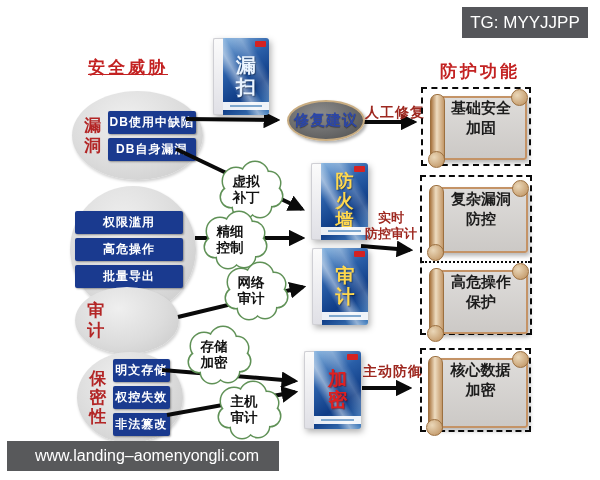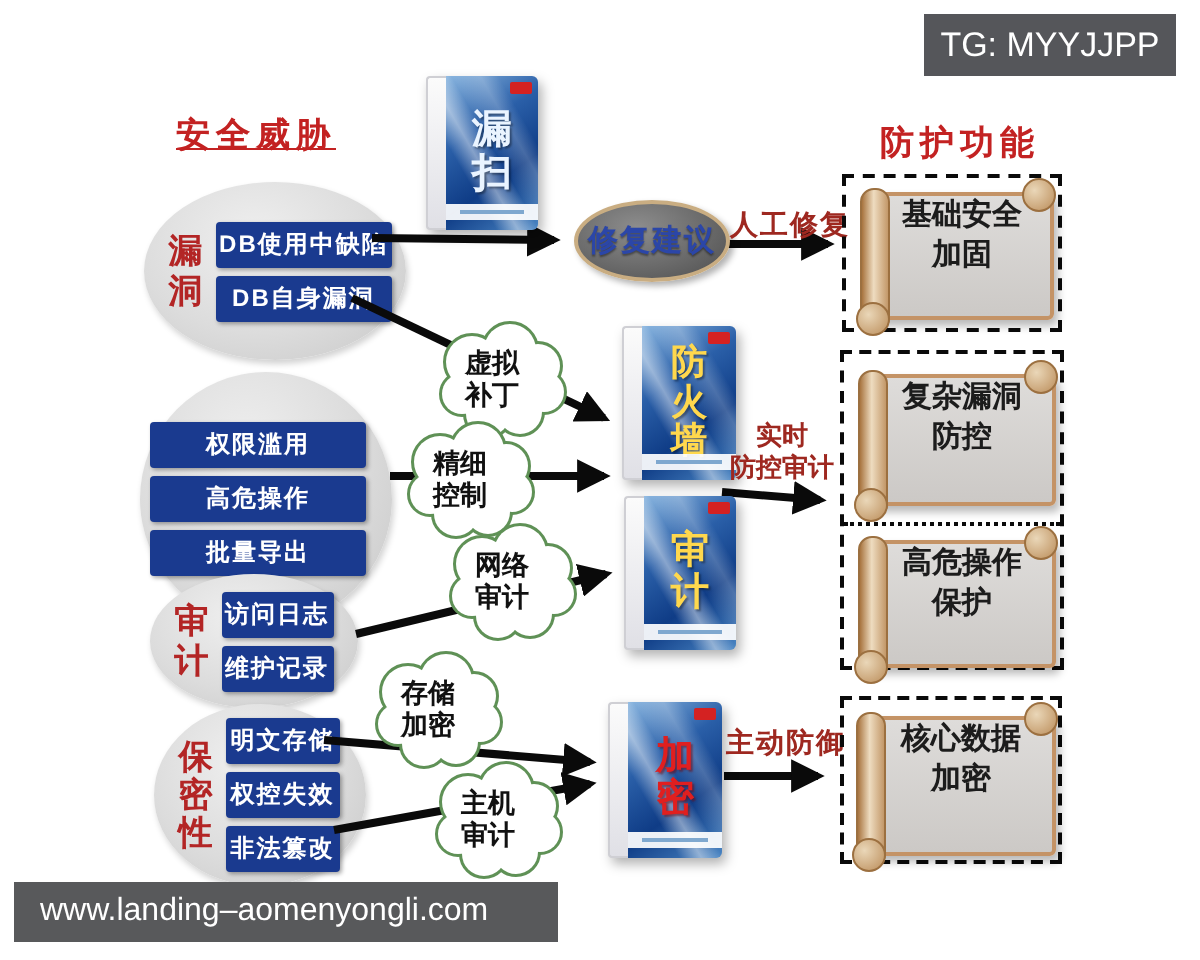--- a/index.html
+++ b/index.html
@@ -8,21 +8,21 @@
 
   
   .section-title{position:absolute;font-size:17px;font-weight:bold;color:#c32222;letter-spacing:3px;z-index:3;}
   #title-threats{left:88px;top:56px;text-decoration:underline;}
   #title-protections{left:440px;top:60px;}
 
   
   #tg-badge{position:absolute;left:462px;top:7px;width:126px;height:31px;background:#55565a;
     color:#fff;font-size:17px;display:flex;align-items:center;justify-content:center;z-index:6;}
   #watermark{position:absolute;left:7px;top:441px;width:272px;height:30px;background:#58595b;
-    color:#fff;font-size:16px;line-height:30px;padding-left:13px;box-sizing:border-box;z-index:6;}
+    color:#fff;font-size:16px;line-height:30px;padding-left:28px;box-sizing:border-box;z-index:6;}
 
   
   .egroup{position:absolute;border-radius:50%;z-index:1;display:flex;align-items:center;
     background:radial-gradient(ellipse at 42% 32%,#efefef 0%,#dcdcdc 55%,#c7c7c7 100%);
     box-shadow:1px 2px 3px rgba(0,0,0,.18);}
   .ename{color:#b32525;font-weight:bold;font-size:17px;width:1.15em;line-height:1.12;
     word-break:break-all;text-align:center;margin-left:11px;flex:none;}
   .eitems{flex:1;display:flex;flex-direction:column;gap:4px;margin:0 13px 0 5px;}
   .eitem{background:#1a3a8f;color:#fff;font-size:12px;font-weight:bold;text-align:center;
     padding:3px 2px;letter-spacing:1px;border-radius:2px;box-shadow:1px 1px 2px rgba(0,0,0,.35);white-space:nowrap;}
@@ -117,24 +117,20 @@
   </div>
   <div class="egroup" id="eg-access">
     <div class="eitems">
       <div class="eitem">权限滥用</div>
       <div class="eitem">高危操作</div>
       <div class="eitem">批量导出</div>
     </div>
   </div>
   <div class="egroup" id="eg-audit">
     <div class="ename">审计</div>
-    <div class="eitems">
-      <div class="eitem">访问日志</div>
-      <div class="eitem">维护记录</div>
-    </div>
   </div>
   <div class="egroup" id="eg-secrecy">
     <div class="ename">保密性</div>
     <div class="eitems">
       <div class="eitem">明文存储</div>
       <div class="eitem">权控失效</div>
       <div class="eitem">非法篡改</div>
     </div>
   </div>
 

